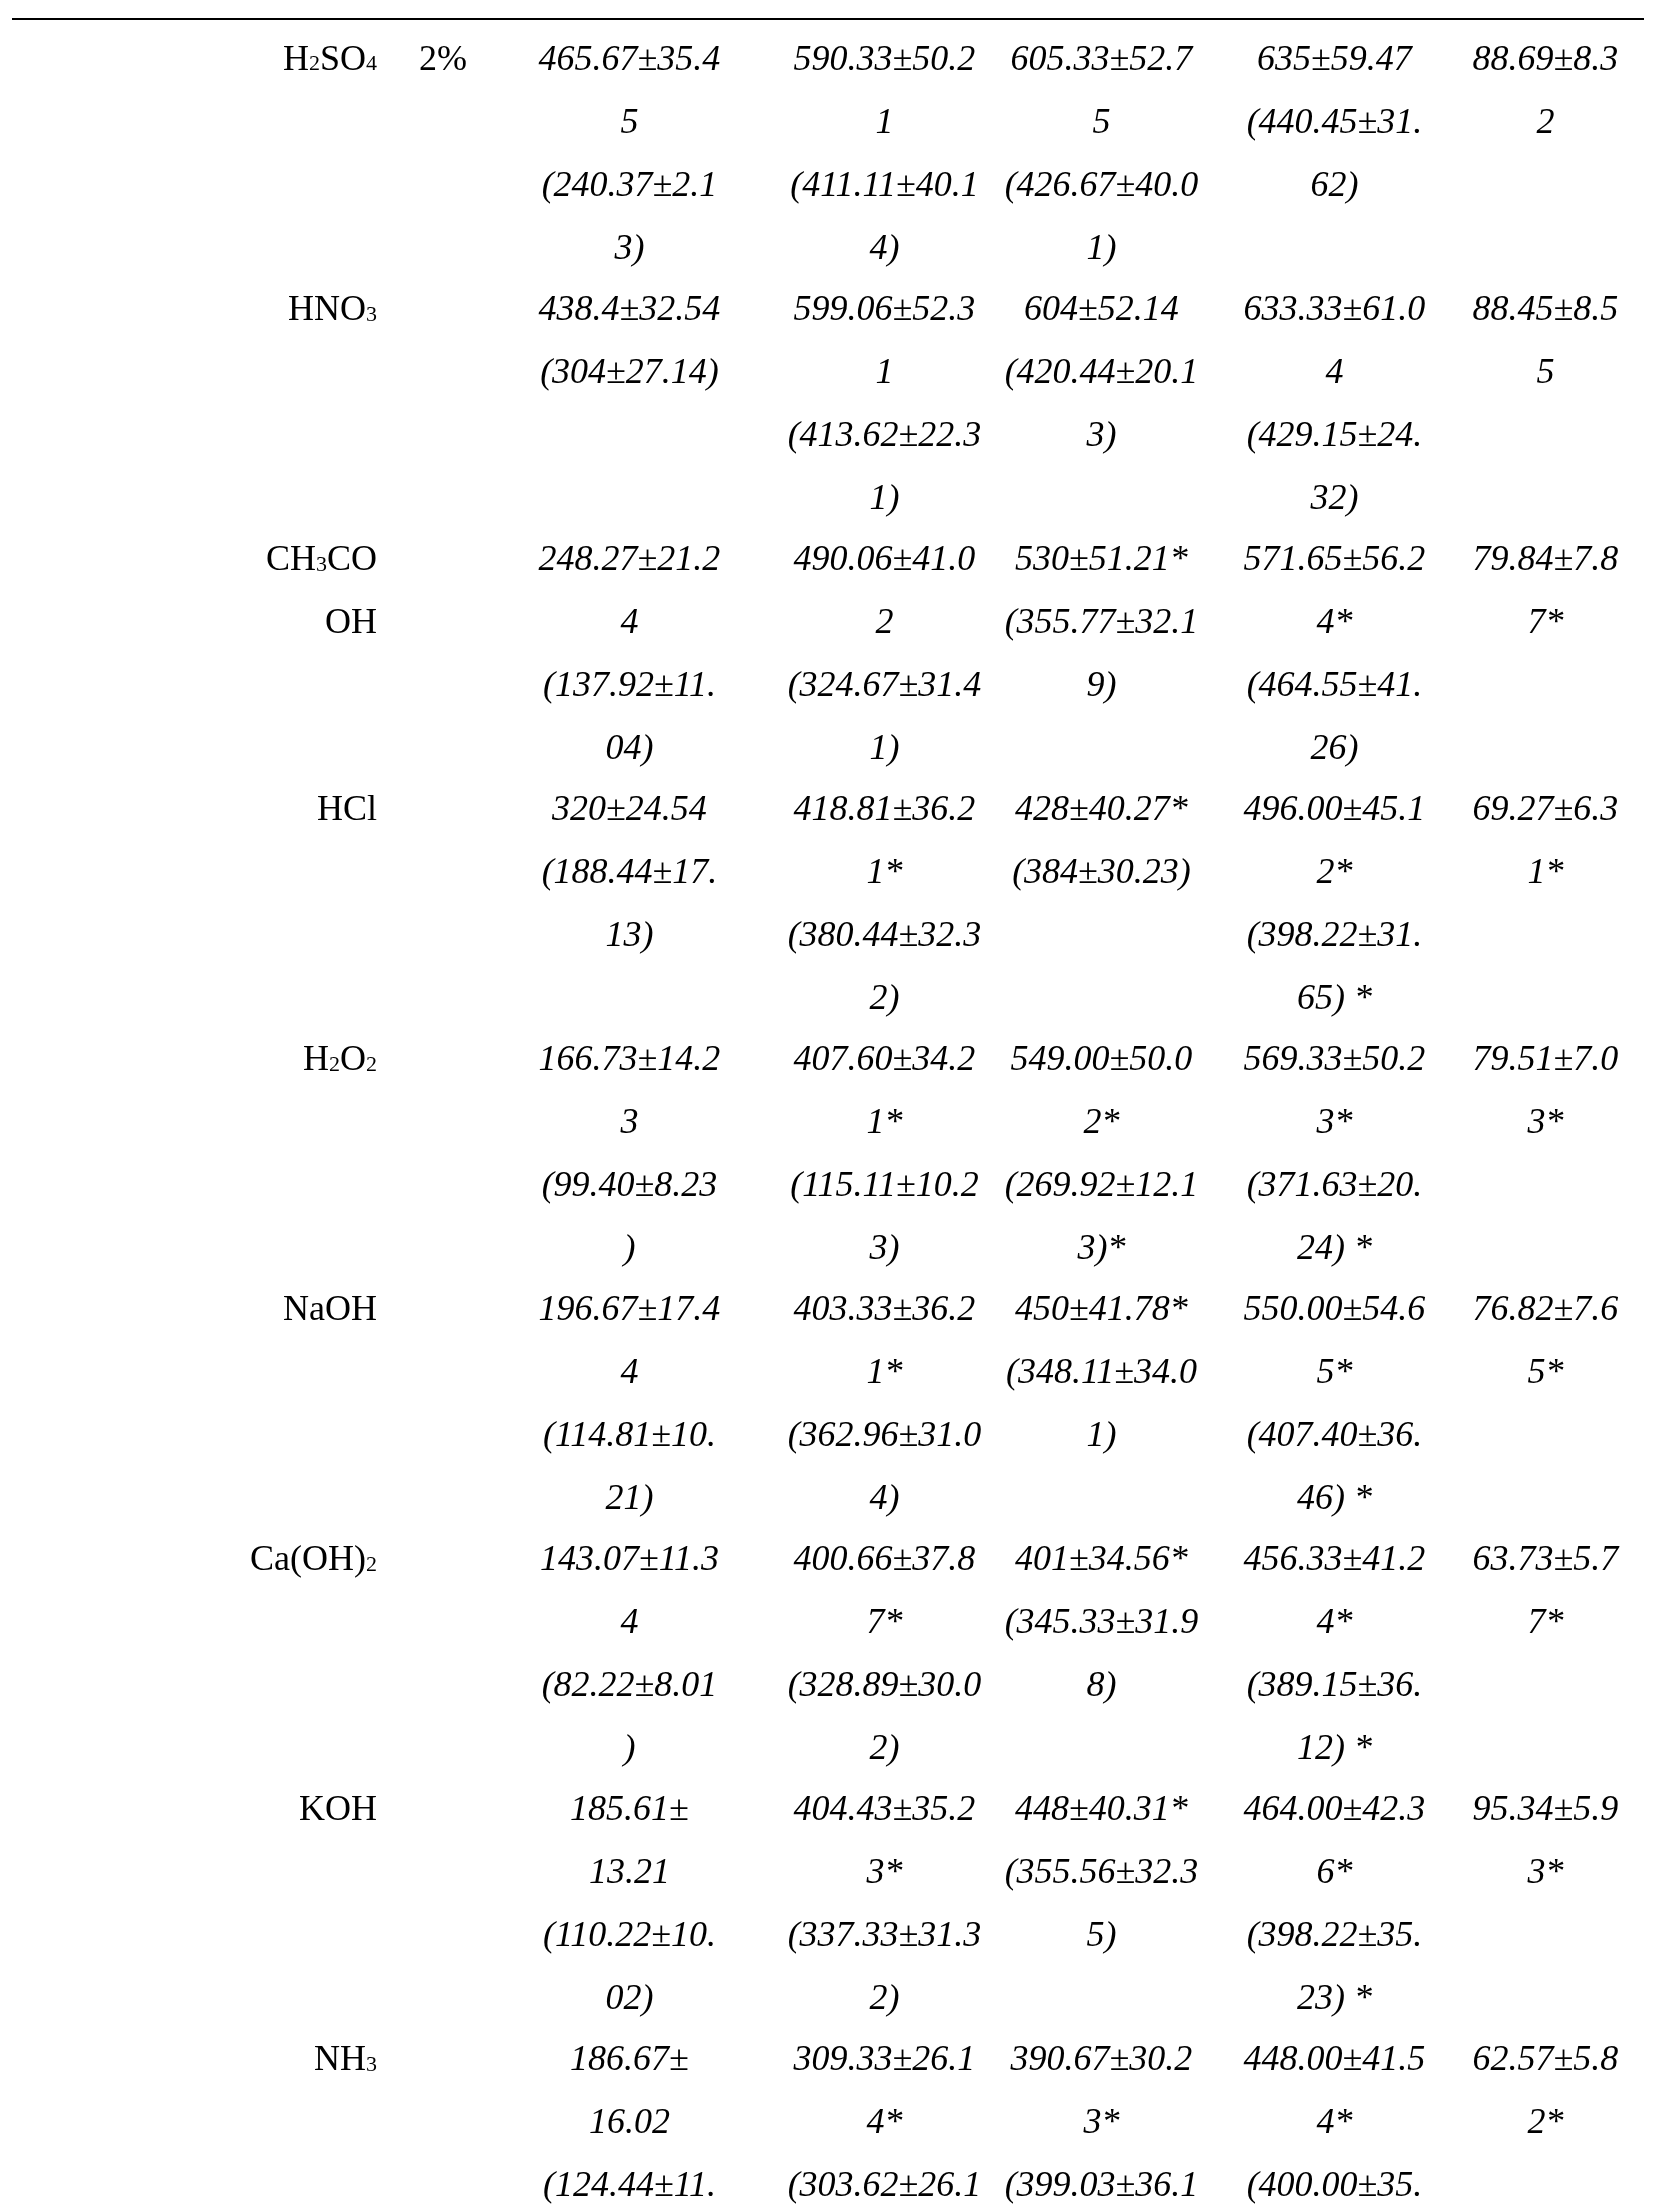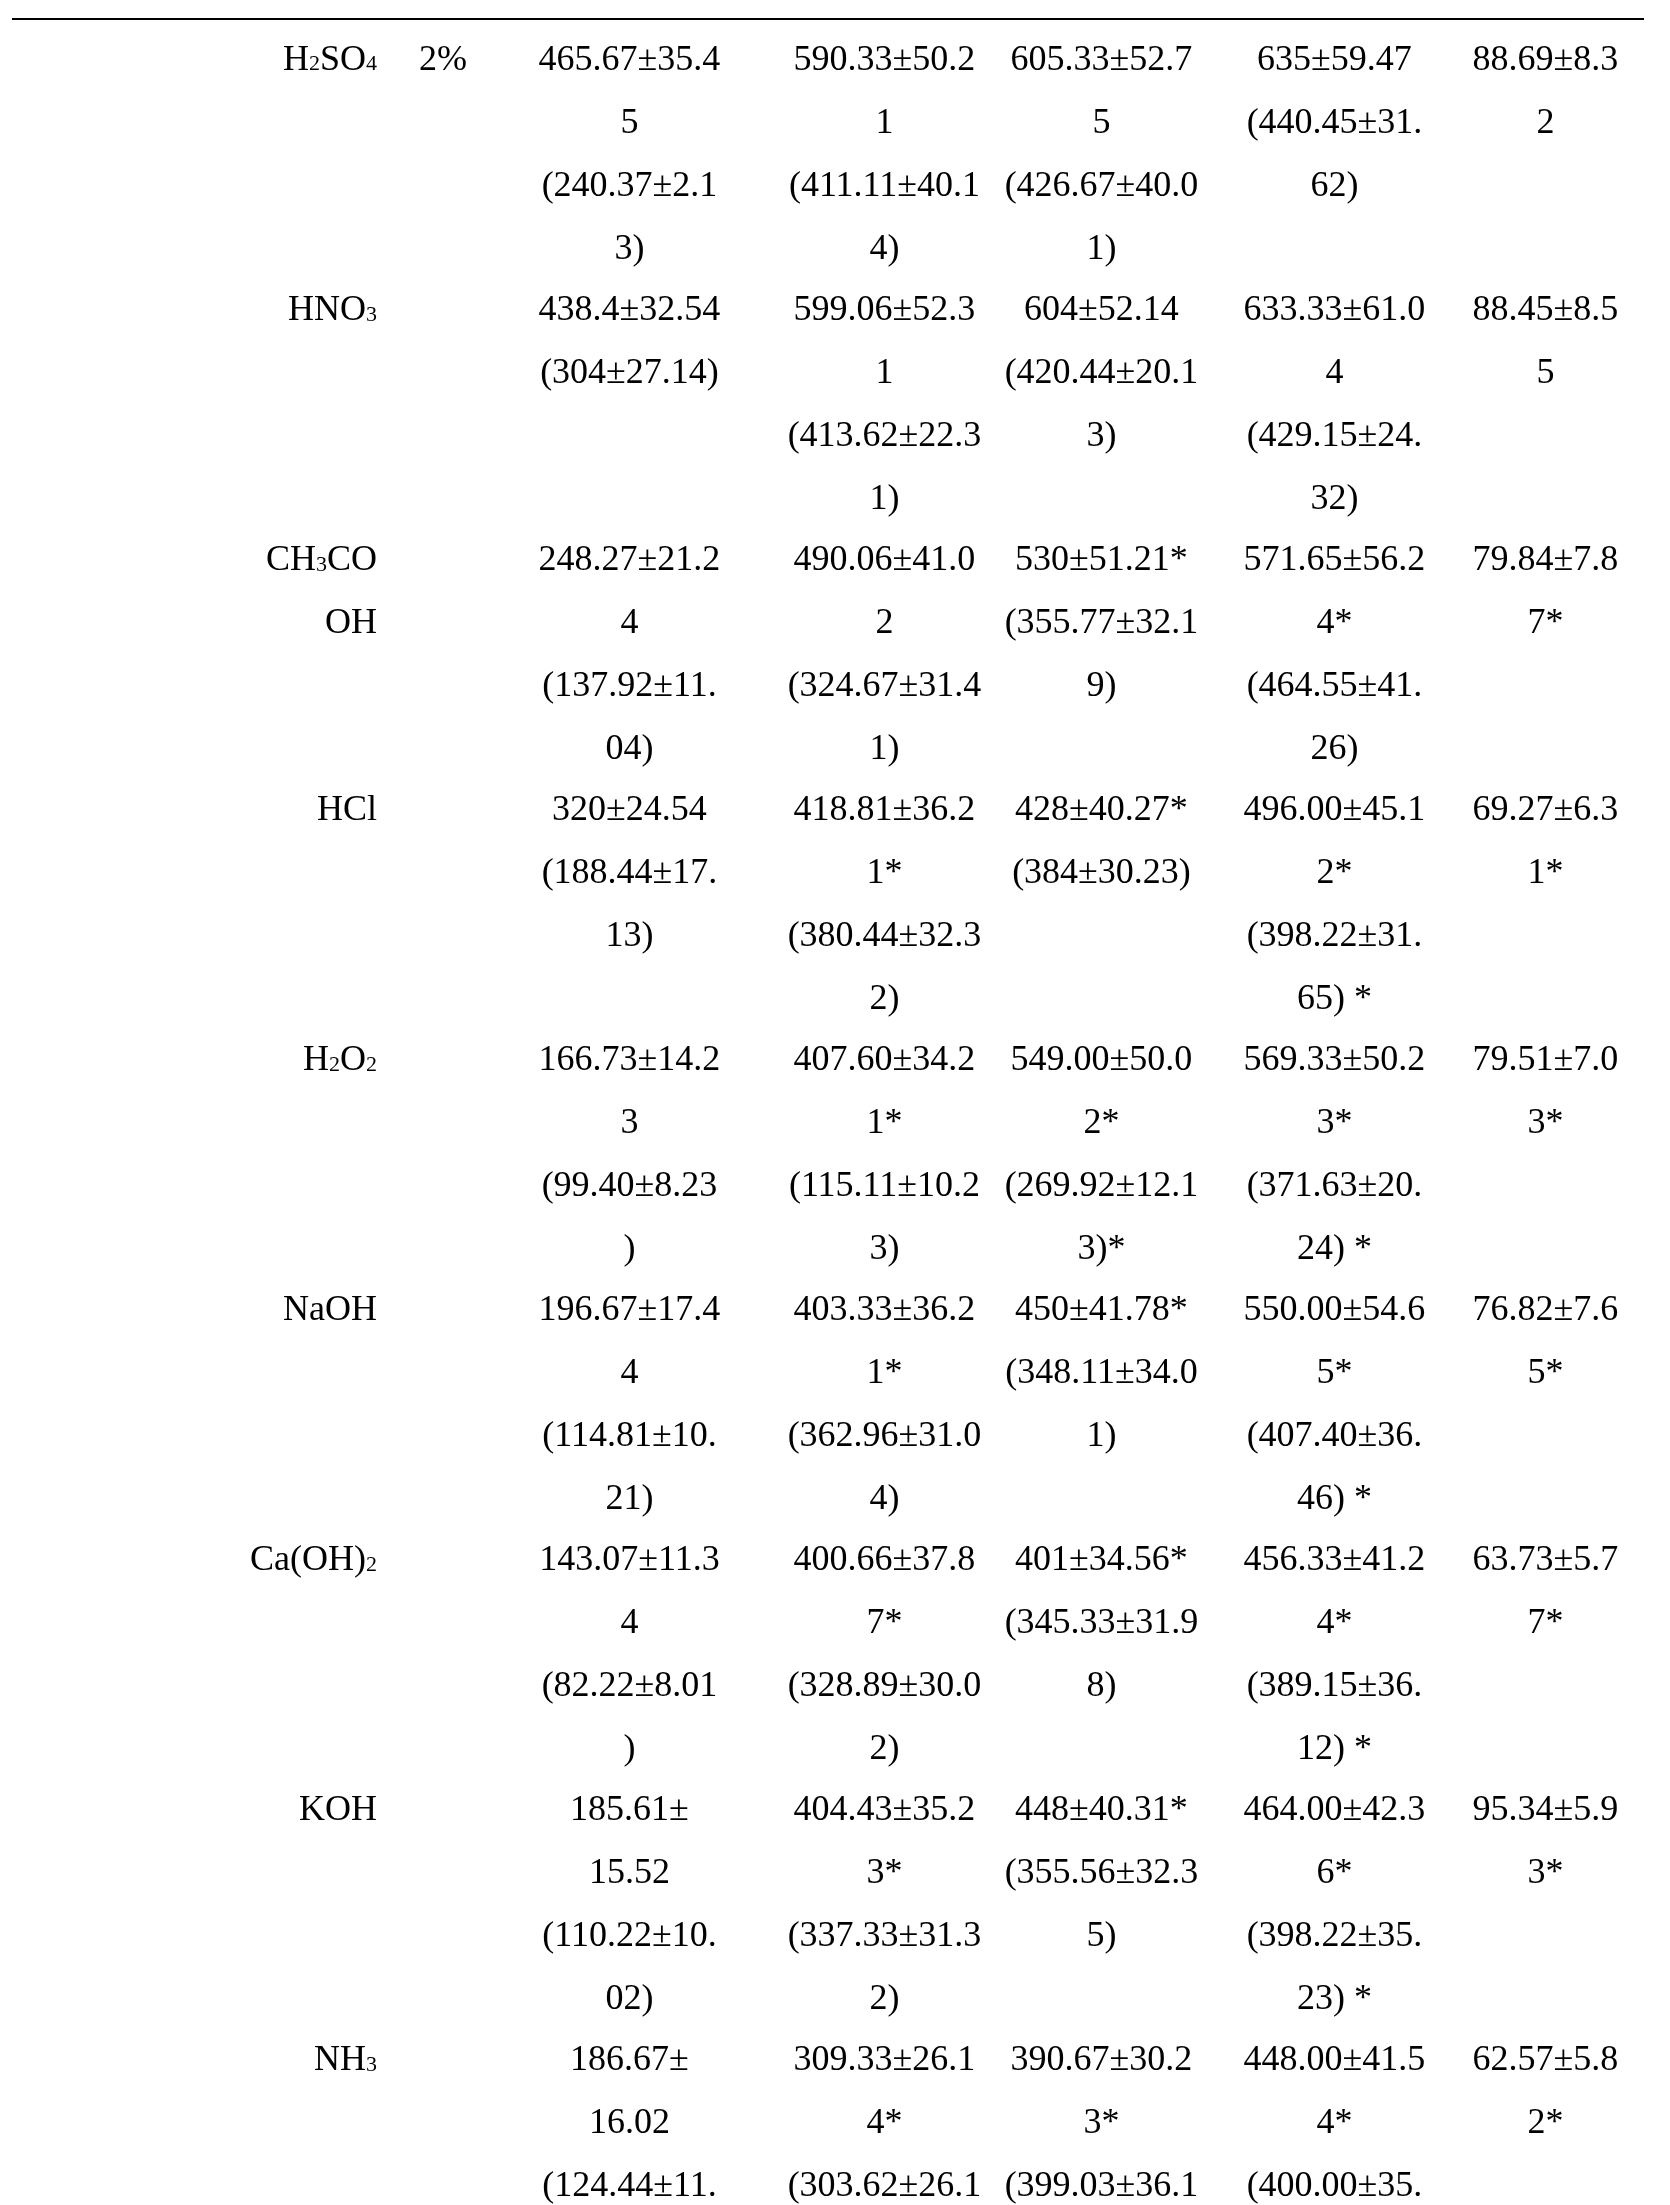--- a/index.html
+++ b/index.html
@@ -44,20 +44,21 @@
     text-align: right;
   }
   .cell-conc {
     left: 419px;
     width: 66px;
     text-align: left;
   }
   .cell-val {
     width: 229px;
     text-align: center;
+    font-style: italic;
   }
   .col-1 { left: 515px; }
   .col-2 { left: 770px; }
   .col-3 { left: 987px; }
   .col-4 { left: 1220px; }
   .col-5 { left: 1431px; }
   .sub {
     font-size: 22px;
     vertical-align: baseline;
     position: relative;
@@ -301,21 +302,21 @@
         <span class="line">7*</span>
       </div>
   </div>
     <div class="table-row" style="top: 1777px;">
     <div class="cell cell-chem">
         <span class="line">KOH</span>
       </div>
     <div class="cell cell-conc"></div>
     <div class="cell cell-val col-1" title="185.61±15.52 (110.22±10.02)">
         <span class="line">185.61±</span>
-        <span class="line">15.52</span>
+        <span class="line">13.21</span>
         <span class="line">(110.22±10.</span>
         <span class="line">02)</span>
       </div>
     <div class="cell cell-val col-2" title="404.43±35.23* (337.33±31.32)">
         <span class="line">404.43±35.2</span>
         <span class="line">3*</span>
         <span class="line">(337.33±31.3</span>
         <span class="line">2)</span>
       </div>
     <div class="cell cell-val col-3" title="448±40.31* (355.56±32.35)">

